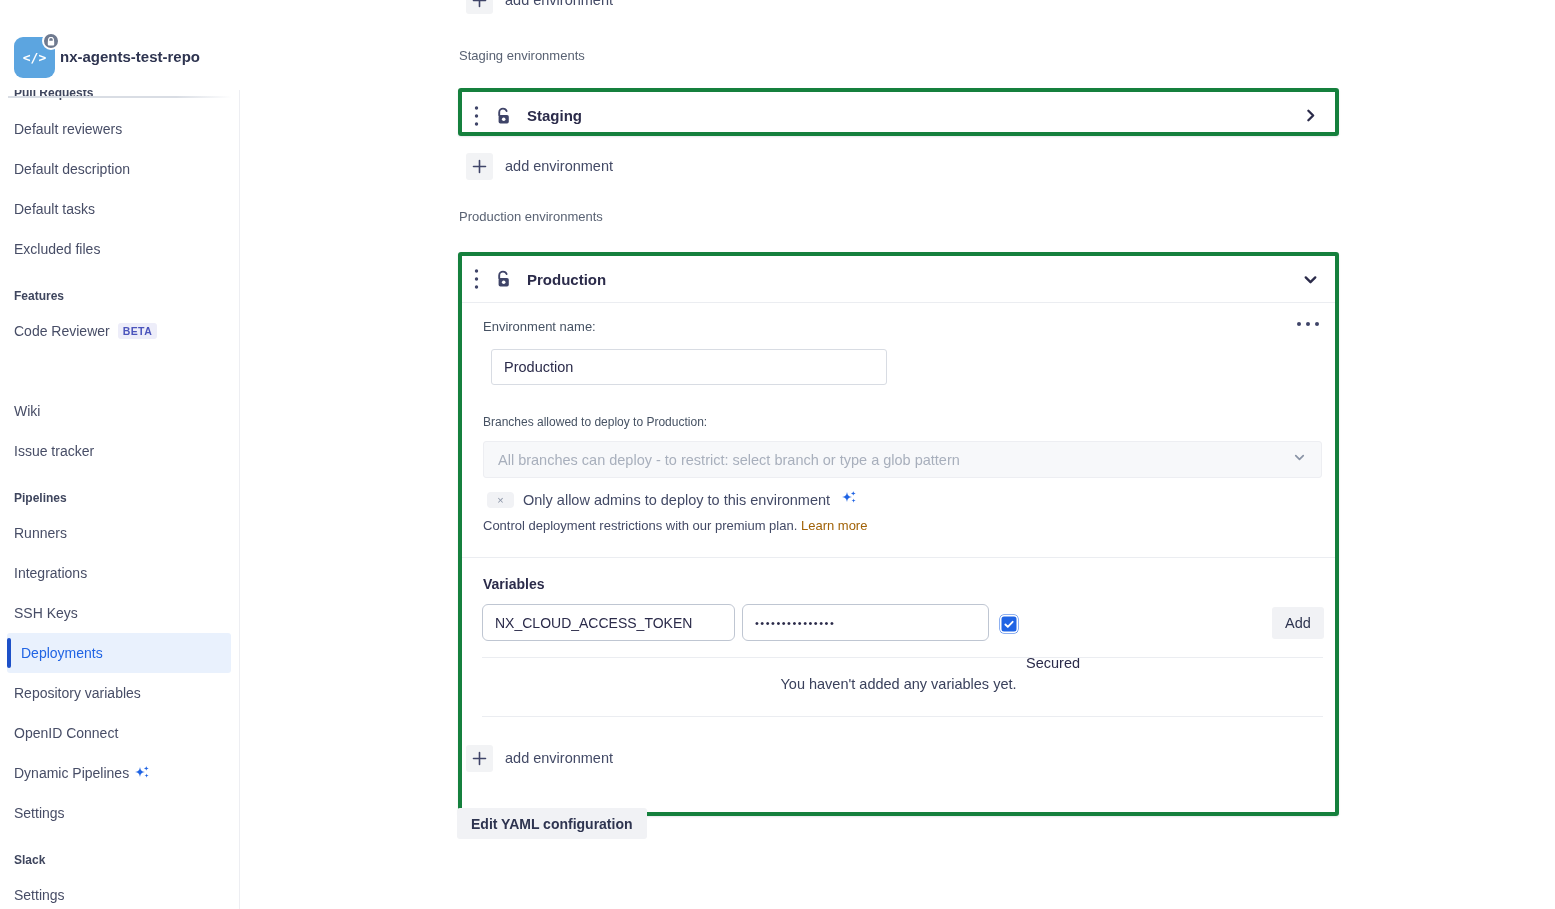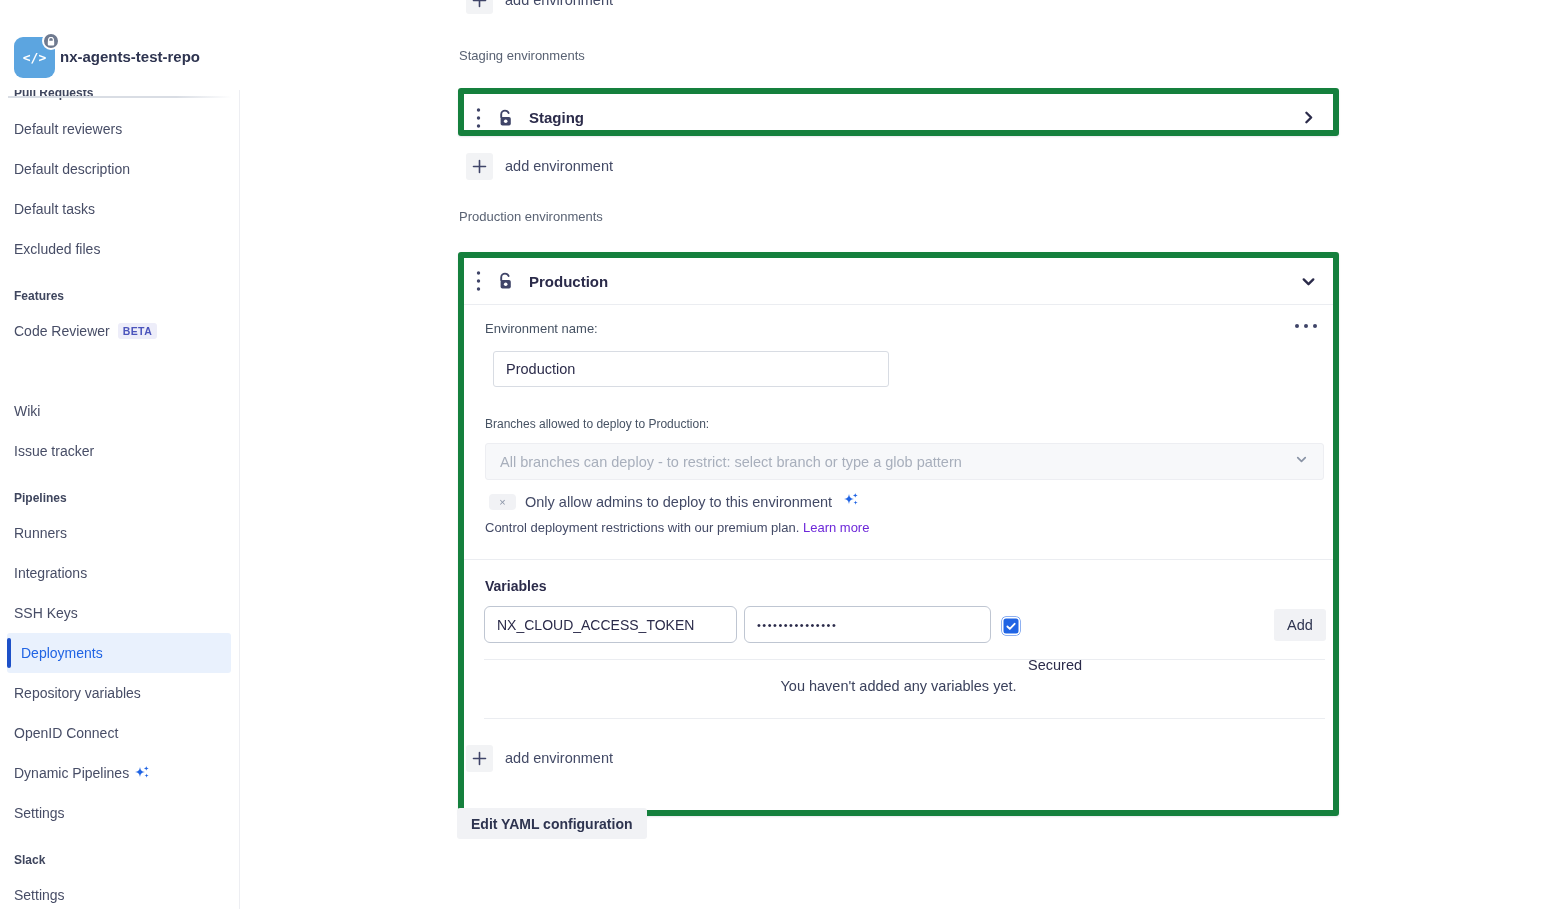--- a/index.html
+++ b/index.html
@@ -32,21 +32,21 @@
 
   
   .main { position:absolute; left:0; top:0; width:1555px; height:909px; }
 
   .section-label { position:absolute; left:459px; font-size:13px; color:#596273; }
 
   .add-env { position:absolute; left:466px; height:28px; display:flex; align-items:center; gap:12px; cursor:pointer; }
   .plus-box { width:27px; height:27px; background:#F2F3F5; border-radius:3px; display:flex; align-items:center; justify-content:center; }
   .add-env-label { font-size:14.5px; color:#434A66; }
 
-  .env-card { position:absolute; left:458px; width:881px; background:#fff; border:6px solid #15803d;
+  .env-card { position:absolute; left:458px; width:881px; background:#fff; border:4px solid #15803d;
               border-radius:3px; box-shadow:0 1px 2px rgba(9,30,66,0.10); }
   .card-header { height:47px; display:flex; align-items:center; padding-left:10px; }
   .card-header .drag { display:flex; cursor:grab; padding:4px 2px; }
   .card-header .lock { margin-left:13px; display:flex; }
   .card-title { margin-left:13px; font-size:15px; font-weight:bold; color:#2B2B4A; }
   .card-chevron { margin-left:auto; margin-right:16px; display:flex; cursor:pointer; }
   .prod-header { border-bottom:1px solid #EBEDF1; }
 
   .abs { position:absolute; }
   .field-label { font-size:13px; color:#465263; }
@@ -59,21 +59,21 @@
   .branch-select { position:absolute; left:21px; top:185px; width:839px; height:37px; background:#F7F8FA;
                border:1px solid #EDEEF2; border-radius:3px; display:flex; align-items:center;
                padding:0 14px; cursor:pointer; }
   .branch-placeholder { font-size:14.5px; color:#A8AFBC; flex:1; }
 
   .admins-row { position:absolute; left:25px; top:234px; height:20px; display:flex; align-items:center; gap:9px; }
   .x-pill { width:27px; height:16px; background:#F1F2F5; border-radius:4px; display:flex; align-items:center;
             justify-content:center; color:#8A94A6; font-size:11px; line-height:1; }
   .admins-label { font-size:14.5px; color:#434A66; }
   .premium-row { position:absolute; left:21px; top:262px; font-size:13px; color:#434A66; }
-  .link { color:#6d28d9; cursor:pointer; text-decoration:none; }
+  .link { color:#a16207; cursor:pointer; text-decoration:none; }
 
   .card-divider { position:absolute; left:0; width:100%; height:1px; background:#EBEDF1; }
   .vars-title { position:absolute; left:21px; top:320px; font-size:14px; font-weight:bold; color:#2B2B4A; }
   .var-input { position:absolute; top:348px; height:37px; border:1px solid #BFC6D2; border-radius:6px;
                padding:0 12px; font-size:14px; color:#2B2B4A; font-family:inherit; background:#fff; }
   .var-name { left:20px; width:253px; }
   .var-value { left:280px; width:247px; font-size:11px; letter-spacing:1.5px; }
   .checkbox-checked { position:absolute; left:538px; top:359px; width:18px; height:18px; border-radius:4px;
                background:#2064E4; box-shadow: inset 0 0 0 1.5px #fff, 0 0 0 0.5px #2064E4;
                display:flex; align-items:center; justify-content:center; cursor:pointer; }

